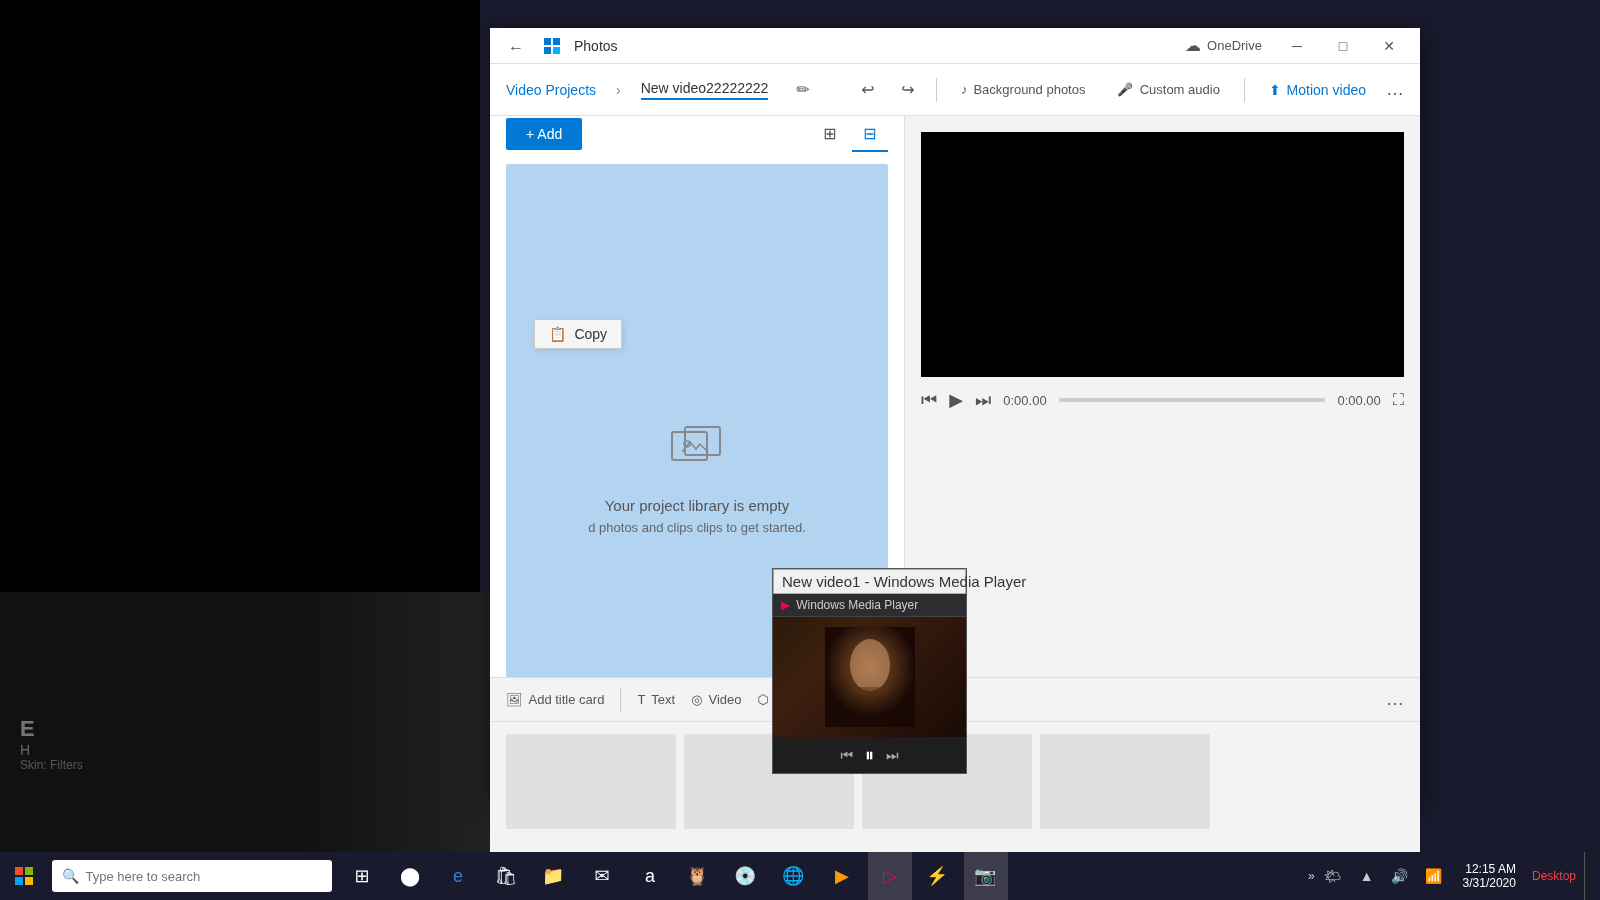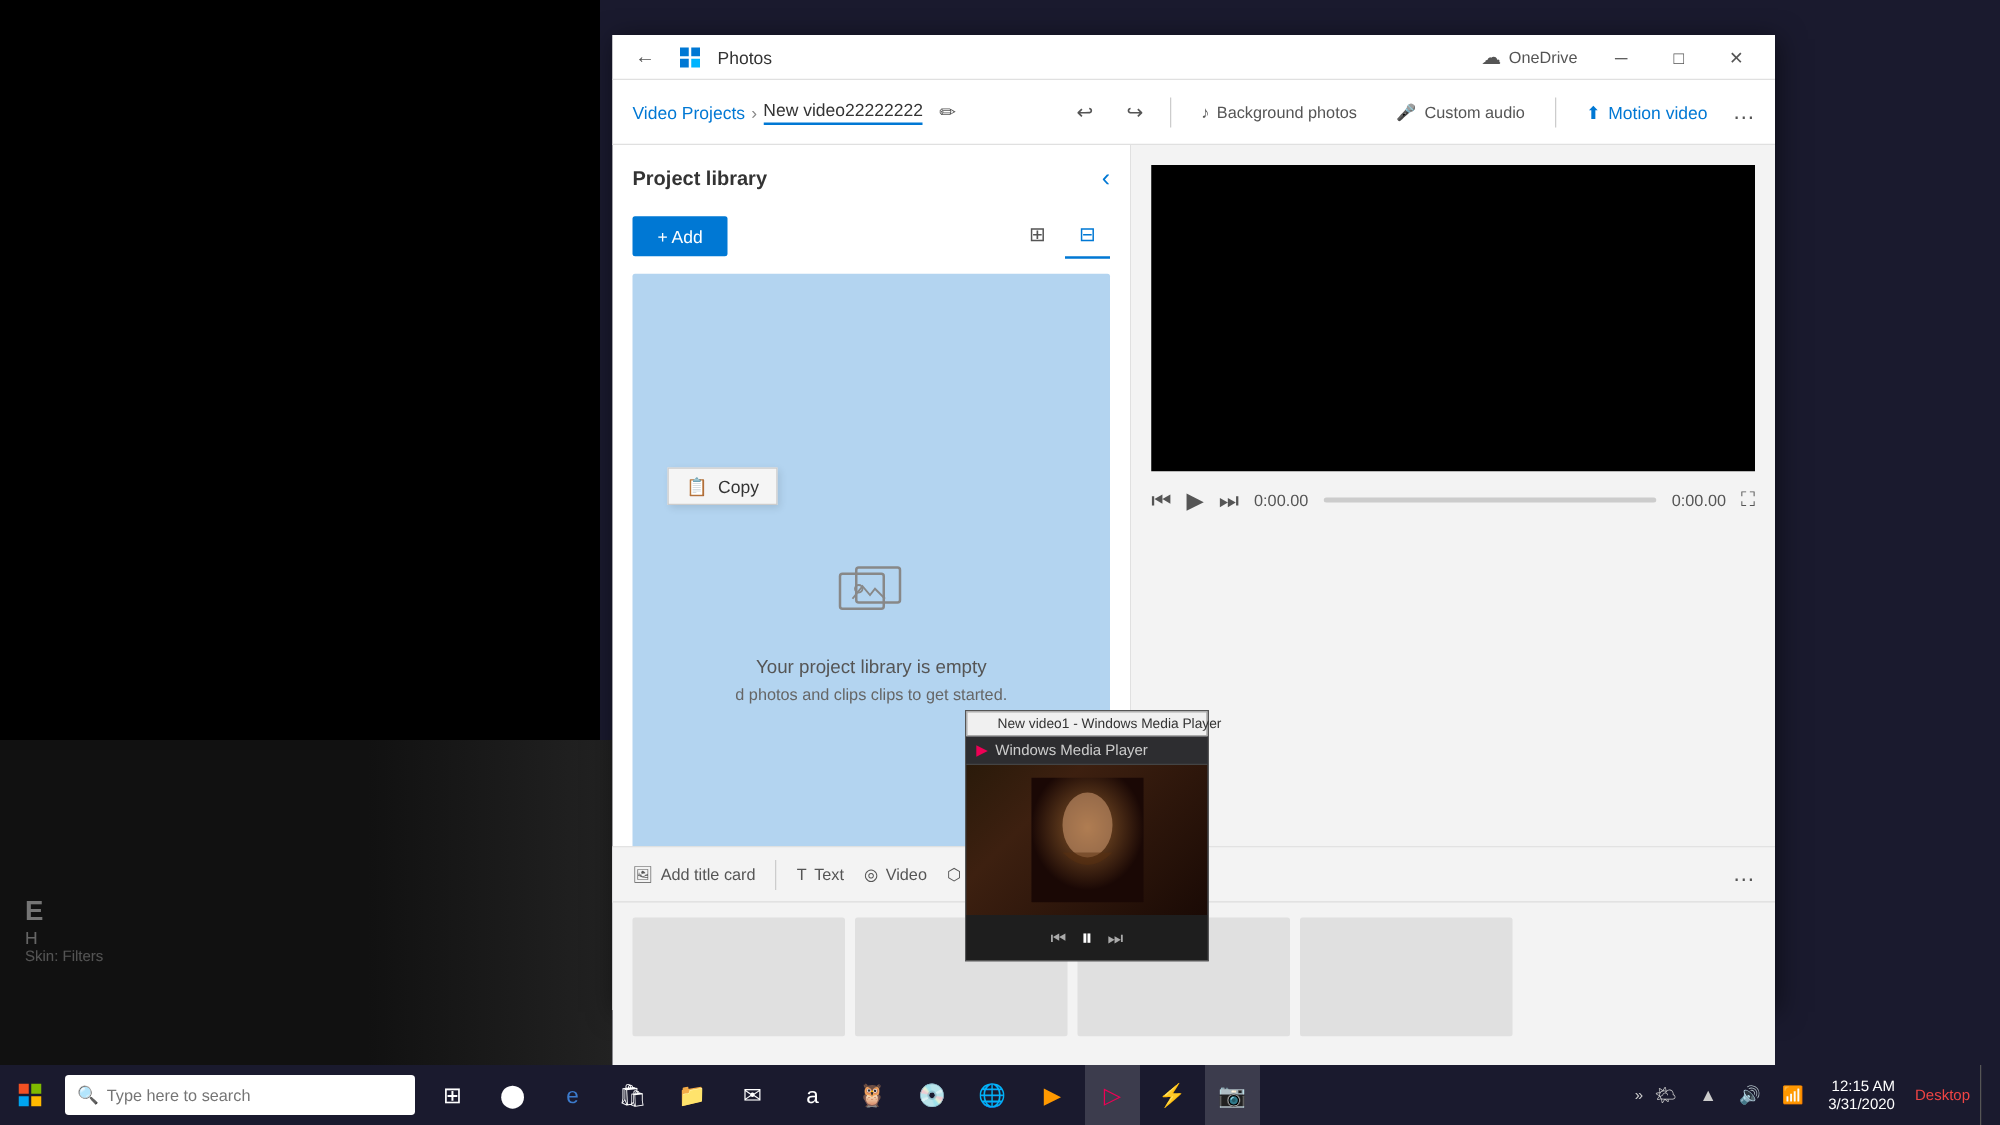--- a/index.html
+++ b/index.html
@@ -134,21 +134,21 @@
 
     
     .toolbar {
       height: 52px;
       background: #fff;
       border-bottom: 1px solid #e0e0e0;
       display: flex; align-items: center;
       padding: 0 16px;
     }
     .breadcrumb {
-      display: flex; align-items: center; gap: 5px;
+      display: flex; align-items: center; gap: 20px;
     }
     .breadcrumb-item {
       font-size: 14px; color: #0078d4; cursor: pointer;
     }
     .breadcrumb-sep { color: #888; font-size: 14px; }
     .breadcrumb-current {
       font-size: 14px; color: #333; font-weight: 500;
       border-bottom: 2px solid #0078d4; padding-bottom: 2px;
     }
     .pencil-icon { margin-left: 8px; cursor: pointer; color: #555; }
@@ -412,24 +412,20 @@
         <span>⬆</span>
         <span>Motion video</span>
       </div>
       <div class="more-btn">…</div>
     </div>
   </div>
 
   <div class="main-content">
 
     <div class="left-panel">
-      <div class="panel-header">
-        <span class="panel-title">Project library</span>
-        <span class="collapse-btn">‹</span>
-      </div>
       <div class="panel-toolbar">
         <button class="add-btn">+ Add</button>
         <div class="view-btns">
           <div class="view-btn">⊞</div>
           <div class="view-btn active">⊟</div>
         </div>
       </div>
 
       <div class="library-area">
 
@@ -492,21 +488,21 @@
   <div class="timeline-cells">
     <div class="tl-cell"></div>
     <div class="tl-cell"></div>
     <div class="tl-cell"></div>
     <div class="tl-cell"></div>
   </div>
 </div>
 
 <div class="wmp-tooltip">
   <div style="position:relative;">
-    <div style="background:#f0f0f0; border:1px solid #aaa; font-size:11px; color:#333; padding:3px 24px; white-space:nowrap;">New video1 - Windows Media Player</div>
+    <div style="background:#f0f0f0; border:1px solid #aaa; font-size:15px; color:#333; padding:3px 8px; white-space:nowrap;">New video1 - Windows Media Player</div>
   </div>
   <div class="wmp-title-bar">
     <span style="color:#e05;">▶</span>
     <span>Windows Media Player</span>
   </div>
   <div class="wmp-preview">
     <div class="wmp-preview-img">
       <svg width="90" height="100" viewBox="0 0 90 100">
         <defs>
           <radialGradient id="g1" cx="50%" cy="40%">

